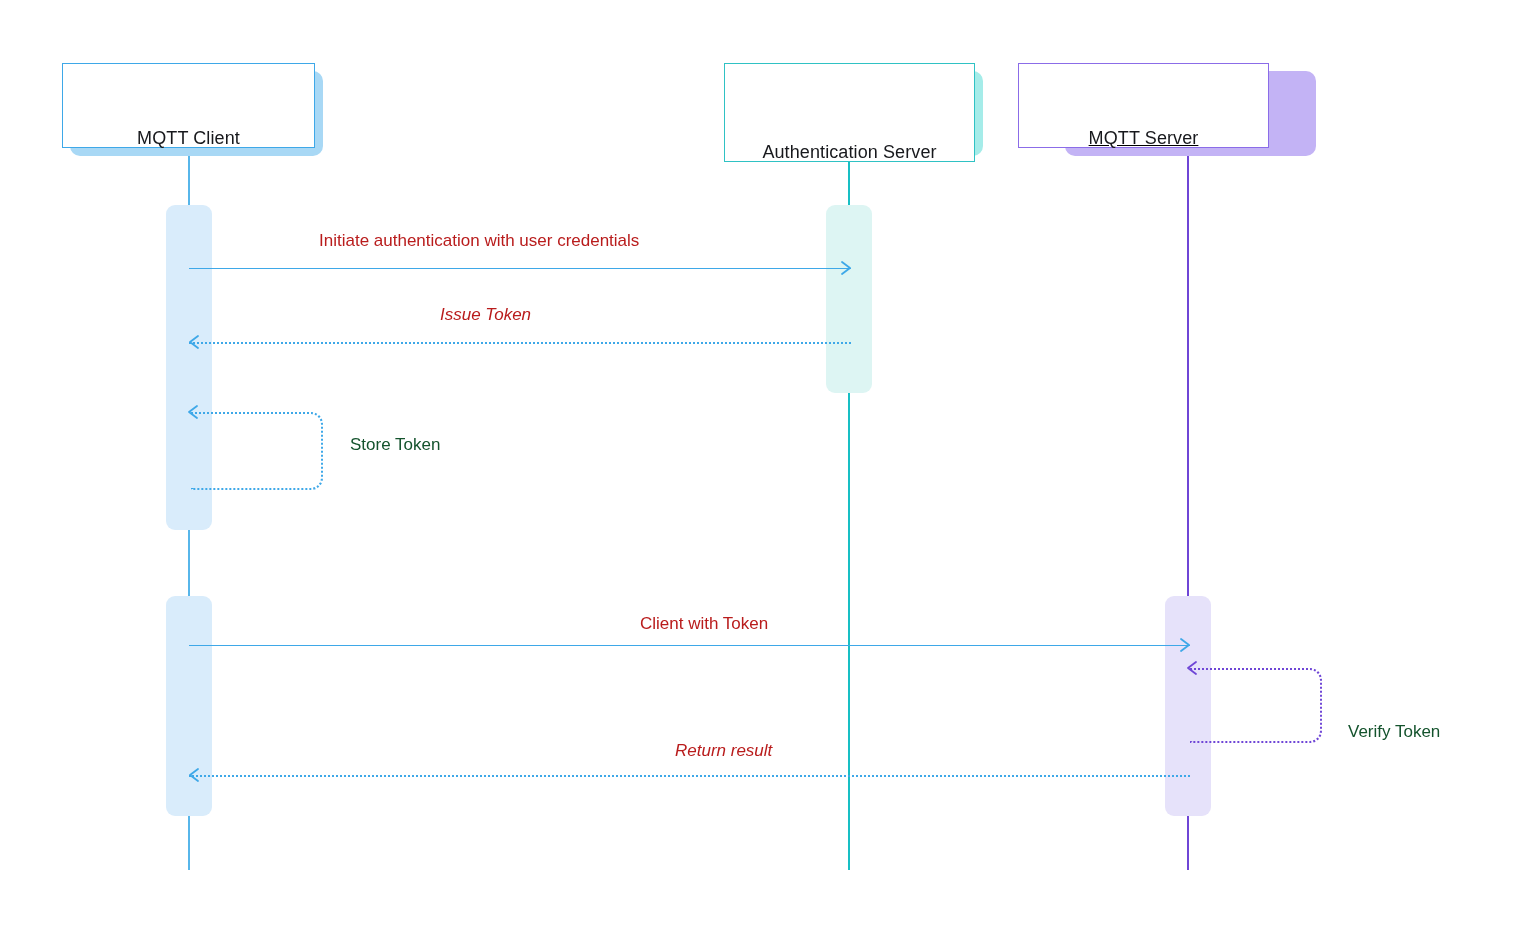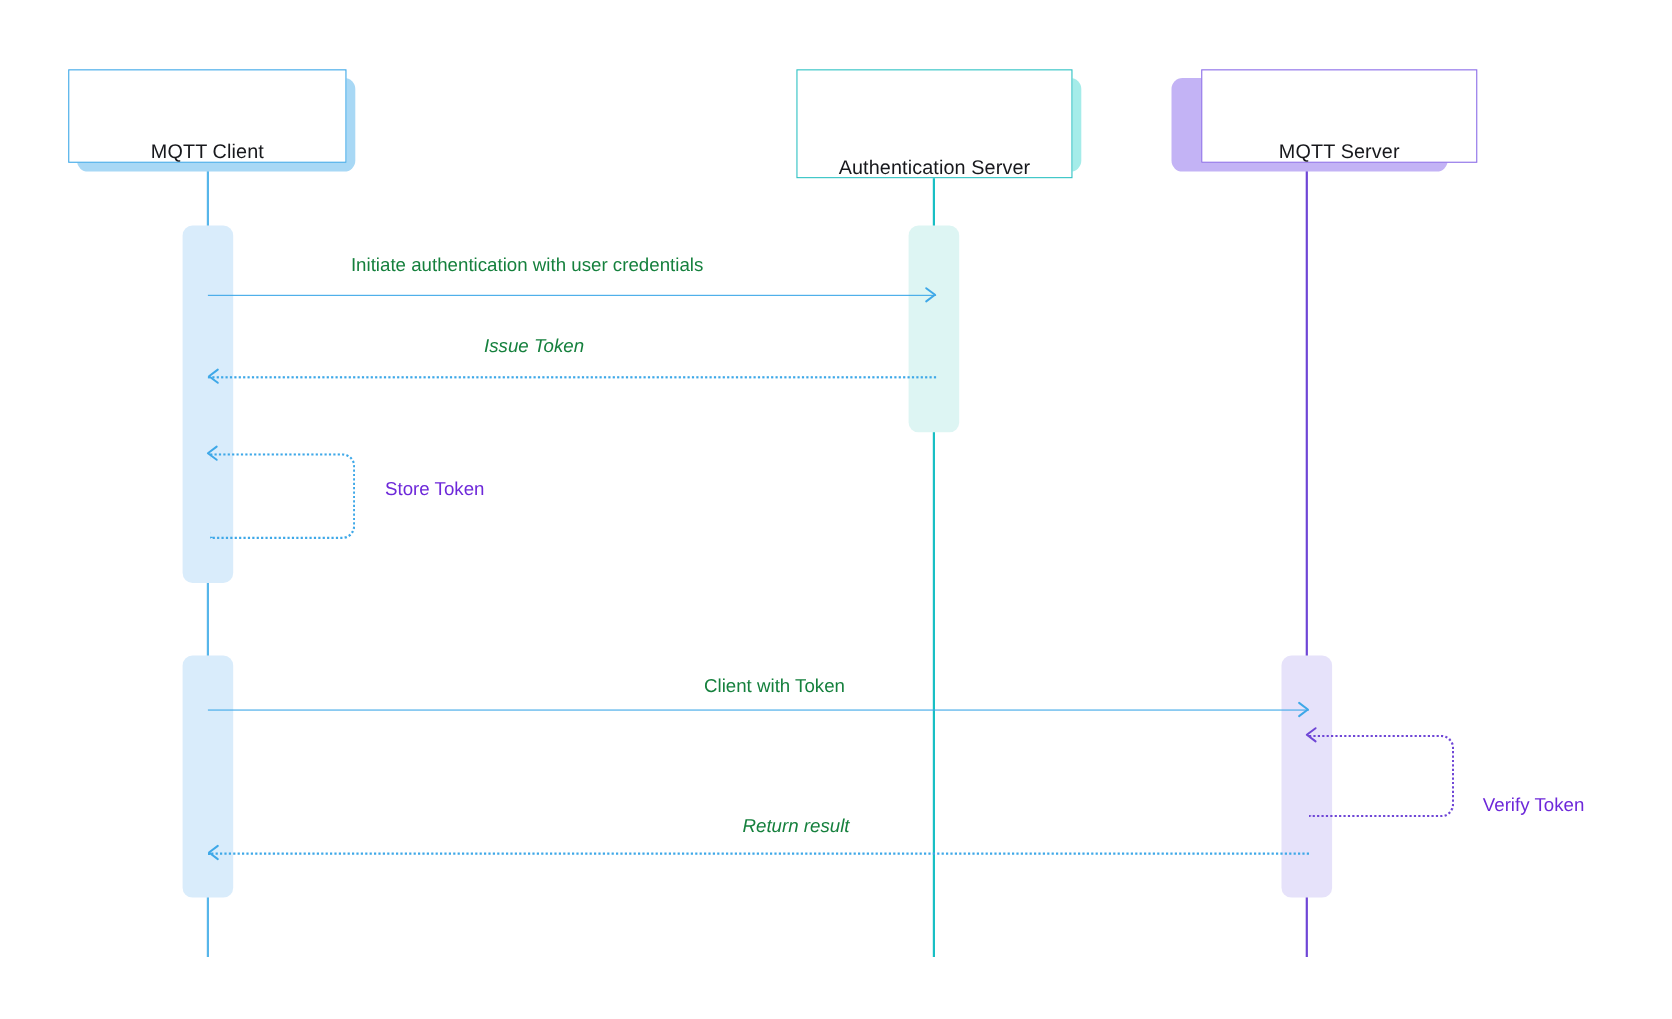--- a/index.html
+++ b/index.html
@@ -81,21 +81,21 @@
   .arrowhead {
     position: absolute;
     top: -7px;
     width: 14px;
     height: 14px;
     overflow: visible;
   }
   .msg-label {
     position: absolute;
     font-size: 17px;
-    color: #15803d;
+    color: #b91c1c;
     white-space: nowrap;
     line-height: 1;
     z-index: 8;
   }
 
   
   .selfmsg {
     position: absolute;
     z-index: 7;
     box-sizing: border-box;
@@ -110,21 +110,21 @@
   .selfmsg-arrow {
     position: absolute;
     width: 14px;
     height: 14px;
     z-index: 8;
     overflow: visible;
   }
   .selfmsg-label {
     position: absolute;
     font-size: 17px;
-    color: #6d28d9;
+    color: #14532d;
     white-space: nowrap;
     line-height: 1;
     z-index: 8;
   }
 </style>
 </head>
 <body>
 
 <div id="canvas">
 
@@ -140,21 +140,21 @@
   <div class="activation" style="left:826px;top:205px;width:46px;height:188px;background:#ddf5f3;"></div>
   <div class="activation" style="left:166px;top:596px;width:46px;height:220px;background:#d9ecfb;"></div>
   <div class="activation" style="left:1165px;top:596px;width:46px;height:220px;background:#e6e2fa;"></div>
 
   <div class="participant" style="left:62px;top:63px;width:253px;height:85px;border-color:#3ea8e8;">
     <span class="participant-label">MQTT Client</span>
   </div>
   <div class="participant" style="left:724px;top:63px;width:251px;height:99px;border-color:#2fc2c4;">
     <span class="participant-label">Authentication Server</span>
   </div>
-  <div class="participant" style="left:1092px;top:63px;width:251px;height:85px;border-color:#8b6ce8;">
+  <div class="participant" style="left:1018px;top:63px;width:251px;height:85px;border-color:#8b6ce8;text-decoration:underline;">
     <span class="participant-label">MQTT Server</span>
   </div>
 
   <div class="msg" style="left:189px;top:268px;width:662px;">
     <div class="msg-line solid"></div>
     <svg class="arrowhead" style="right:-2px;" viewBox="0 0 14 14">
       <polyline points="3,1 11,7 3,13" fill="none" stroke="#3ea8e8" stroke-width="1.8" stroke-linecap="round" stroke-linejoin="round"></polyline>
     </svg>
   </div>
   <div class="msg-label" style="left:319px;top:232px;">Initiate authentication with user credentials</div>

